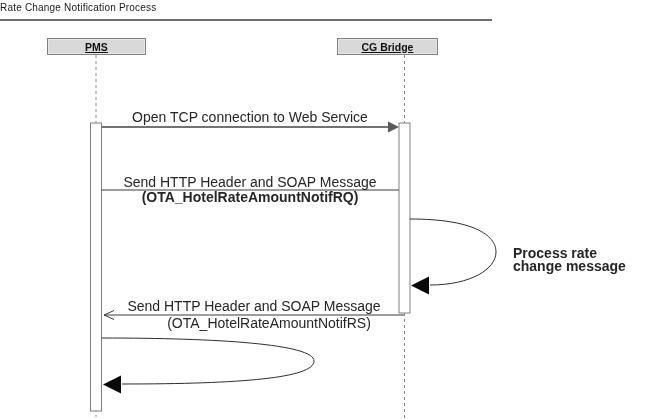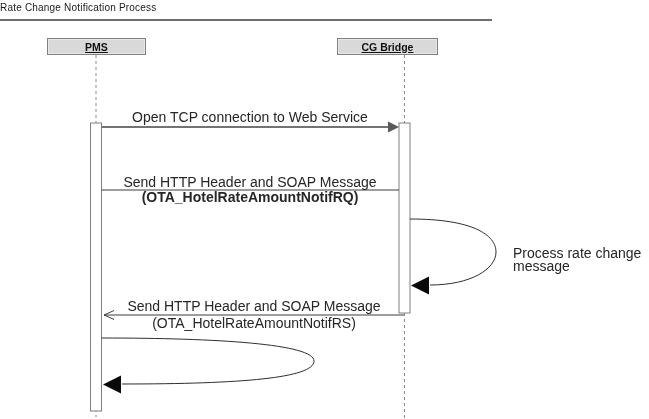--- a/index.html
+++ b/index.html
@@ -22,23 +22,23 @@
   }
   #actor-pms{left:47px;width:97px;}
   #actor-cg{left:337px;width:99px;}
   svg{position:absolute;left:0;top:0;}
   .msg-label{
     position:absolute;font-size:14px;color:#262626;text-align:center;line-height:13px;
   }
   .lbl-msg1{left:100px;top:111px;width:300px;}
   .lbl-msg2a{left:100px;top:176px;width:300px;}
   .lbl-msg2b{left:100px;top:191px;width:300px;font-weight:bold;}
-  .lbl-loop-cg{left:513px;top:247px;width:136px;text-align:left;}
+  .lbl-loop-cg{left:513px;top:247px;width:136px;text-align:left;font-weight:bold;}
   .lbl-msg3a{left:103px;top:300px;width:302px;}
-  .lbl-msg3b{left:103px;top:317px;width:302px;}
+  .lbl-msg3b{left:118px;top:317px;width:302px;}
   .lbl-loop-pms{left:150px;top:359px;width:200px;}
 </style>
 </head>
 <body>
 
 <div id="stage">
 
   <div class="title">Rate Change Notification Process</div>
   <div class="title-rule"></div>
 

